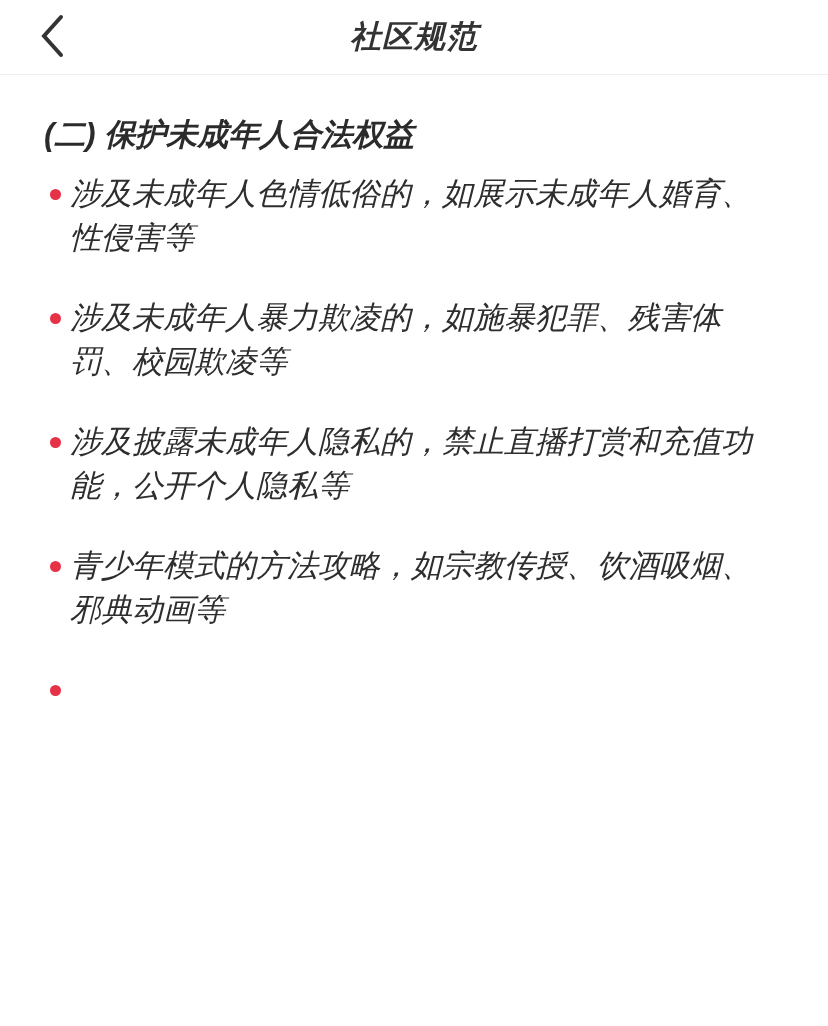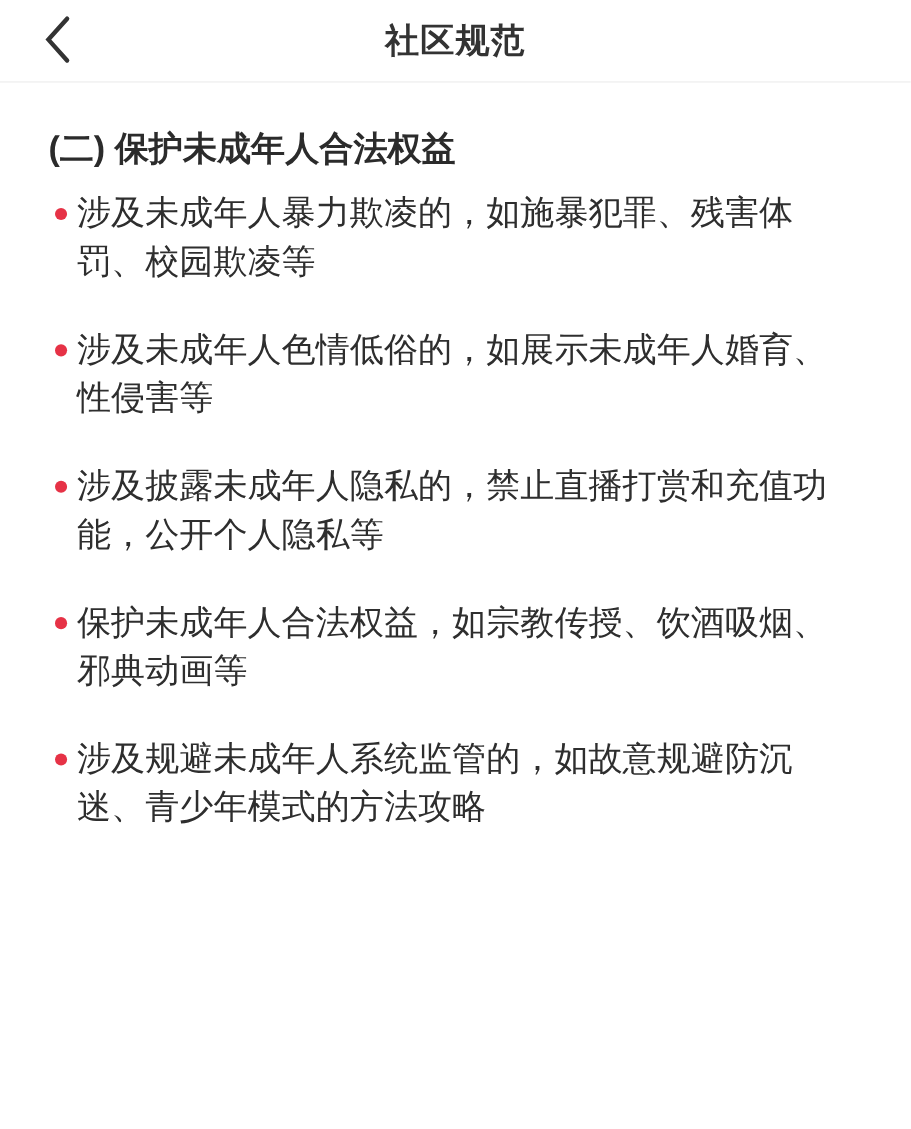--- a/index.html
+++ b/index.html
@@ -11,21 +11,21 @@
   }
   * { box-sizing: border-box; margin: 0; padding: 0; }
   html, body {
     width: 828px;
     height: 1026px;
     overflow: hidden;
     background: var(--bg-color);
     font-family: "Liberation Sans", "DejaVu Sans", sans-serif;
     color: var(--text-color);
   }
-  .screen { width: 828px; height: 720px; background: var(--bg-color); }
+  .screen { width: 828px; height: 720px; background: var(--bg-color); font-style: italic; }
 
   
   .navbar {
     position: relative;
     height: 75px;
     display: flex;
     align-items: center;
     justify-content: center;
     border-bottom: 1px solid var(--divider-color);
     background: var(--bg-color);
@@ -103,39 +103,38 @@
     <h1 class="navbar-title">社区规范</h1>
   </header>
 
   <main class="content">
     <h2 class="section-heading">(二) 保护未成年人合法权益</h2>
 
     <ul class="violation-list">
 
         <li class="bullet-item">
           <span class="dot"></span>
-          <span class="bullet-text">涉及未成年人暴力欺凌的，如施暴犯罪、残害体罚、校园欺凌等</span>
+          <span class="bullet-text">涉及未成年人色情低俗的，如展示未成年人婚育、性侵害等</span>
         </li>
 
         <li class="bullet-item">
           <span class="dot"></span>
-          <span class="bullet-text">涉及未成年人色情低俗的，如展示未成年人婚育、性侵害等</span>
+          <span class="bullet-text">涉及未成年人暴力欺凌的，如施暴犯罪、残害体罚、校园欺凌等</span>
         </li>
 
         <li class="bullet-item">
           <span class="dot"></span>
           <span class="bullet-text">涉及披露未成年人隐私的，禁止直播打赏和充值功能，公开个人隐私等</span>
         </li>
 
         <li class="bullet-item">
           <span class="dot"></span>
-          <span class="bullet-text">保护未成年人合法权益，如宗教传授、饮酒吸烟、邪典动画等</span>
+          <span class="bullet-text">青少年模式的方法攻略，如宗教传授、饮酒吸烟、邪典动画等</span>
         </li>
 
         <li class="bullet-item">
           <span class="dot"></span>
-          <span class="bullet-text">涉及规避未成年人系统监管的，如故意规避防沉迷、青少年模式的方法攻略</span>
         </li>
 
       </ul>
   </main>
 
 </div>
 
 </body></html>

